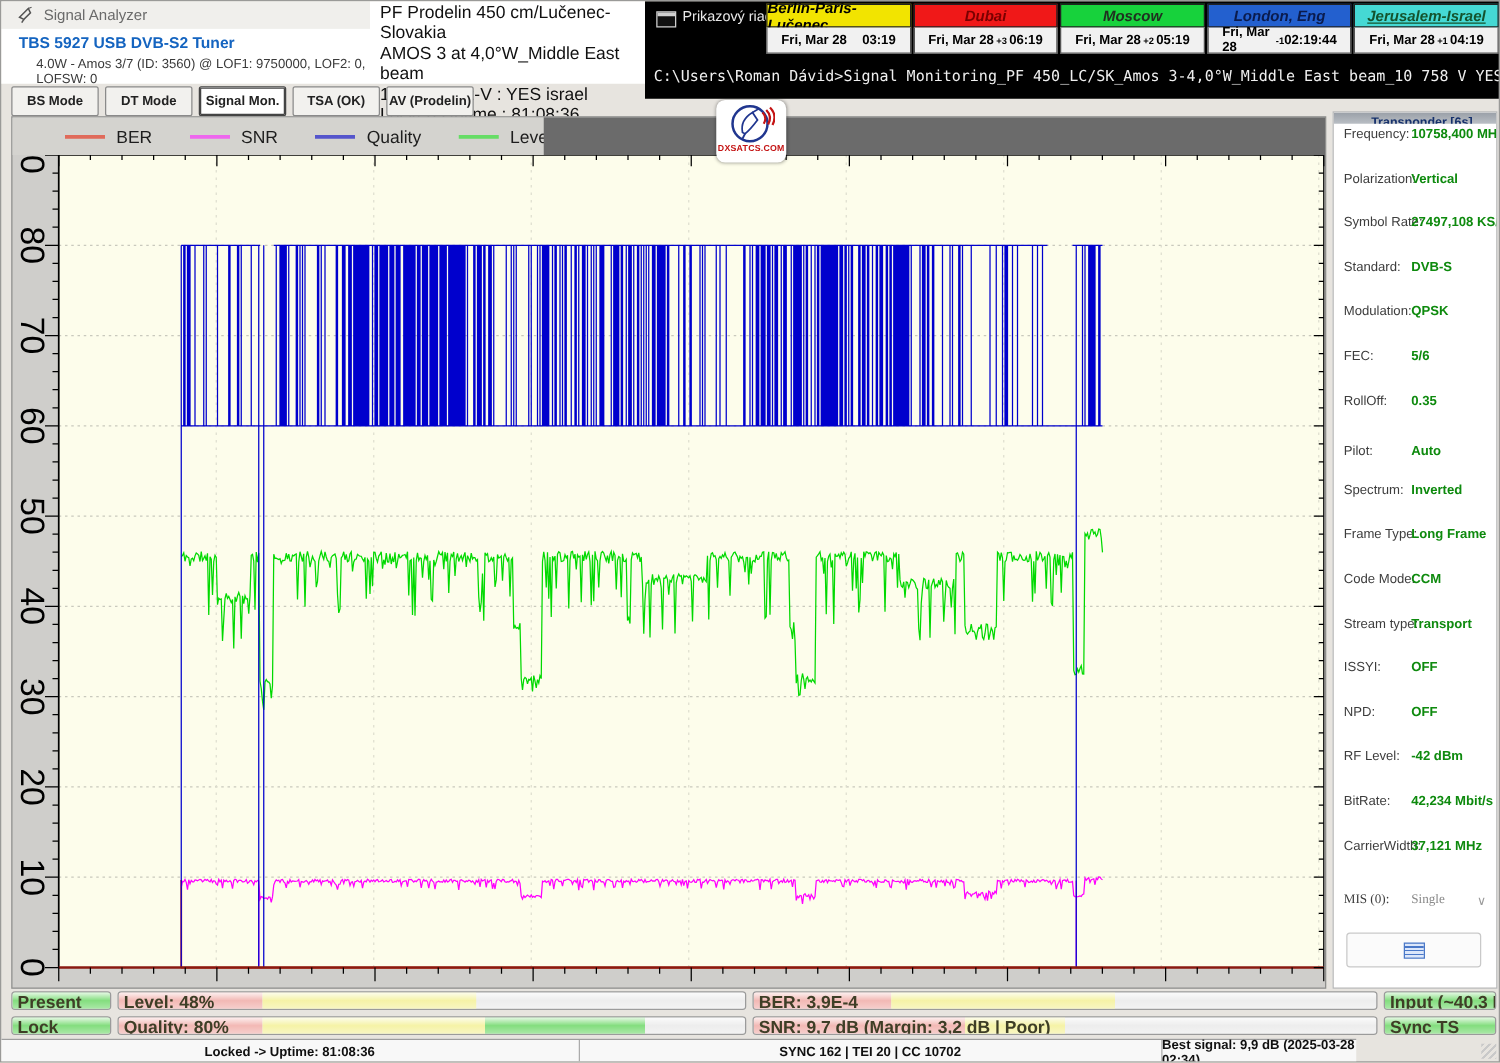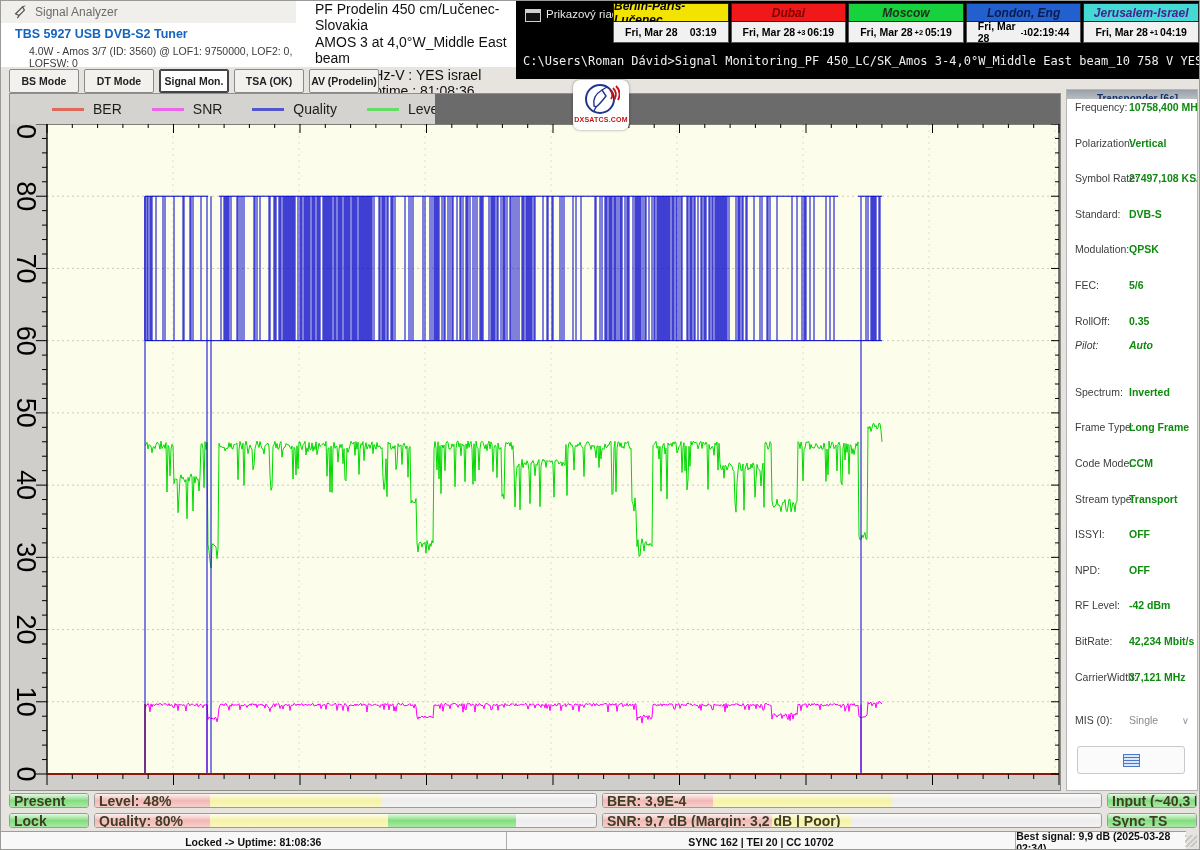--- a/index.html
+++ b/index.html
@@ -7,21 +7,21 @@
        font-family:"Liberation Sans",sans-serif;border:1px solid #9a9a98;box-sizing:border-box;}
 
   
   .titlebar{position:absolute;left:0;top:0;width:295px;height:22px;background:#f0efec;}
   .titlebar .tb-icon{position:absolute;left:12px;top:4px;width:14px;height:14px;}
   .titlebar .tb-text{position:absolute;left:34px;top:4px;font-size:12px;color:#6a6a6a;}
   .tuner{position:absolute;left:0;top:22px;width:295px;height:44px;background:#ffffff;}
   .tuner-name{position:absolute;left:14px;top:4px;font-size:12.5px;font-weight:bold;color:#1464c0;}
   .tuner-sub{position:absolute;left:28px;top:22px;font-size:10.5px;color:#3a3a3a;}
   .station{position:absolute;left:295px;top:0;width:220px;height:66px;background:#ffffff;}
-  .station div{font-size:14px;line-height:16.4px;color:#101010;padding-left:19px;}
+  .station div{font-size:14px;line-height:16.4px;color:#101010;padding-left:8px;}
 
   
   .console{position:absolute;left:515px;top:0;width:685px;height:78px;background:#000;}
   .console-title{position:absolute;left:30px;top:7px;font-size:11.5px;color:#e8e8e8;}
   .console-icon{position:absolute;left:9px;top:8px;width:14px;height:11px;border:1px solid #cfcfcf;background:#111;}
   .console-icon::before{content:"";position:absolute;left:0;top:0;right:0;height:3px;background:#cfcfcf;}
   .console-min{position:absolute;right:9px;top:5px;width:10px;height:2px;background:#ddd;}
   .clocks{position:absolute;left:97px;top:2px;width:586px;height:44px;display:flex;gap:2px;}
   .clock{flex:1;display:flex;flex-direction:column;}
   .clock-city{height:19px;display:flex;align-items:center;justify-content:center;
@@ -72,21 +72,21 @@
   
   .sbar{position:absolute;height:15px;border:1px solid #9b9b9b;border-radius:3px;background:#ececec;
         box-sizing:border-box;overflow:hidden;}
   .sbar .seg{position:absolute;top:0;bottom:0;}
   .sbar .gloss{position:absolute;left:0;right:0;top:0;bottom:0;
         background:linear-gradient(to bottom,rgba(255,255,255,.8),rgba(255,255,255,.05) 50%,rgba(255,255,255,.35));}
   .sbar .sbl{position:absolute;left:4px;top:0;font-size:14px;font-weight:bold;color:#3e3e26;
         white-space:nowrap;z-index:2;line-height:14px;}
 
   
-  .statusbar{position:absolute;left:0;top:830px;width:1185px;height:20px;background:#f8f8f8;
+  .statusbar{position:absolute;left:0;top:830px;width:1084px;height:20px;background:#f8f8f8;
              border-top:1px solid #9d9d9d;display:flex;box-sizing:border-box;}
   .scell{display:flex;align-items:center;justify-content:center;font-size:10.5px;font-weight:bold;
          color:#101010;border-right:1px solid #ababab;box-sizing:border-box;}
   .grip{position:absolute;right:2px;top:834px;width:12px;height:12px;
         background:repeating-linear-gradient(135deg,#c9c9c9 0 2px,transparent 2px 4px);}
 </style>
 </head>
 <body>
 
 <div class="app">
@@ -143,21 +143,21 @@
         </div>
         <div class="clock">
           <div class="clock-city" style="background: rgb(35, 96, 207); color: rgb(10, 27, 77);">London, Eng</div>
           <div class="clock-row">
             <span>Fri, Mar 28</span>
             <sup>-1</sup>
             <span>02:19:44</span>
           </div>
         </div>
         <div class="clock">
-          <div class="clock-city" style="background: rgb(69, 217, 212); color: #4c1d95;">Jerusalem-Israel</div>
+          <div class="clock-city" style="background: rgb(69, 217, 212); color: #14532d; text-decoration: underline;">Jerusalem-Israel</div>
           <div class="clock-row">
             <span>Fri, Mar 28</span>
             <sup>+1</sup>
             <span>04:19</span>
           </div>
         </div>
       </div>
     <div class="console-line">C:\Users\Roman Dávid&gt;Signal Monitoring_PF 450_LC/SK_Amos 3-4,0°W_Middle East beam_10 758 V YES_24.3.2025+</div>
   </div>
 
@@ -439,21 +439,21 @@
           <span class="pvalue">QPSK</span>
         </div>
         <div class="prow" style="top: 189px; text-align: center;">
           <span class="plabel">FEC:</span>
           <span class="pvalue">5/6</span>
         </div>
         <div class="prow" style="top: 224.6px;">
           <span class="plabel">RollOff:</span>
           <span class="pvalue">0.35</span>
         </div>
-        <div class="prow" style="top: 249px; font-style: italic;">
+        <div class="prow" style="top: 265px;">
           <span class="plabel">Pilot:</span>
           <span class="pvalue">Auto</span>
         </div>
         <div class="prow" style="top: 295.8px;">
           <span class="plabel">Spectrum:</span>
           <span class="pvalue">Inverted</span>
         </div>
         <div class="prow" style="top: 331.4px;">
           <span class="plabel">Frame Type:</span>
           <span class="pvalue">Long Frame</span>
@@ -479,21 +479,21 @@
           <span class="pvalue">-42 dBm</span>
         </div>
         <div class="prow" style="top: 545px;">
           <span class="plabel">BitRate:</span>
           <span class="pvalue">42,234 Mbit/s</span>
         </div>
         <div class="prow" style="top: 580.6px;">
           <span class="plabel">CarrierWidth:</span>
           <span class="pvalue">37,121 MHz</span>
         </div>
-        <div class="prow" style="top: 624.2px;">
+        <div class="prow" style="top: 624.2px; font-family: Liberation Serif, serif;">
           <span class="plabel">MIS (0):</span>
           <span class="pvalue muted">Single</span>
           <span class="mis-chevron">∨</span>
         </div>
       </div>
     <div class="panel-button">
       <span class="tp-list-icon"></span>
     </div>
   </div>
 

